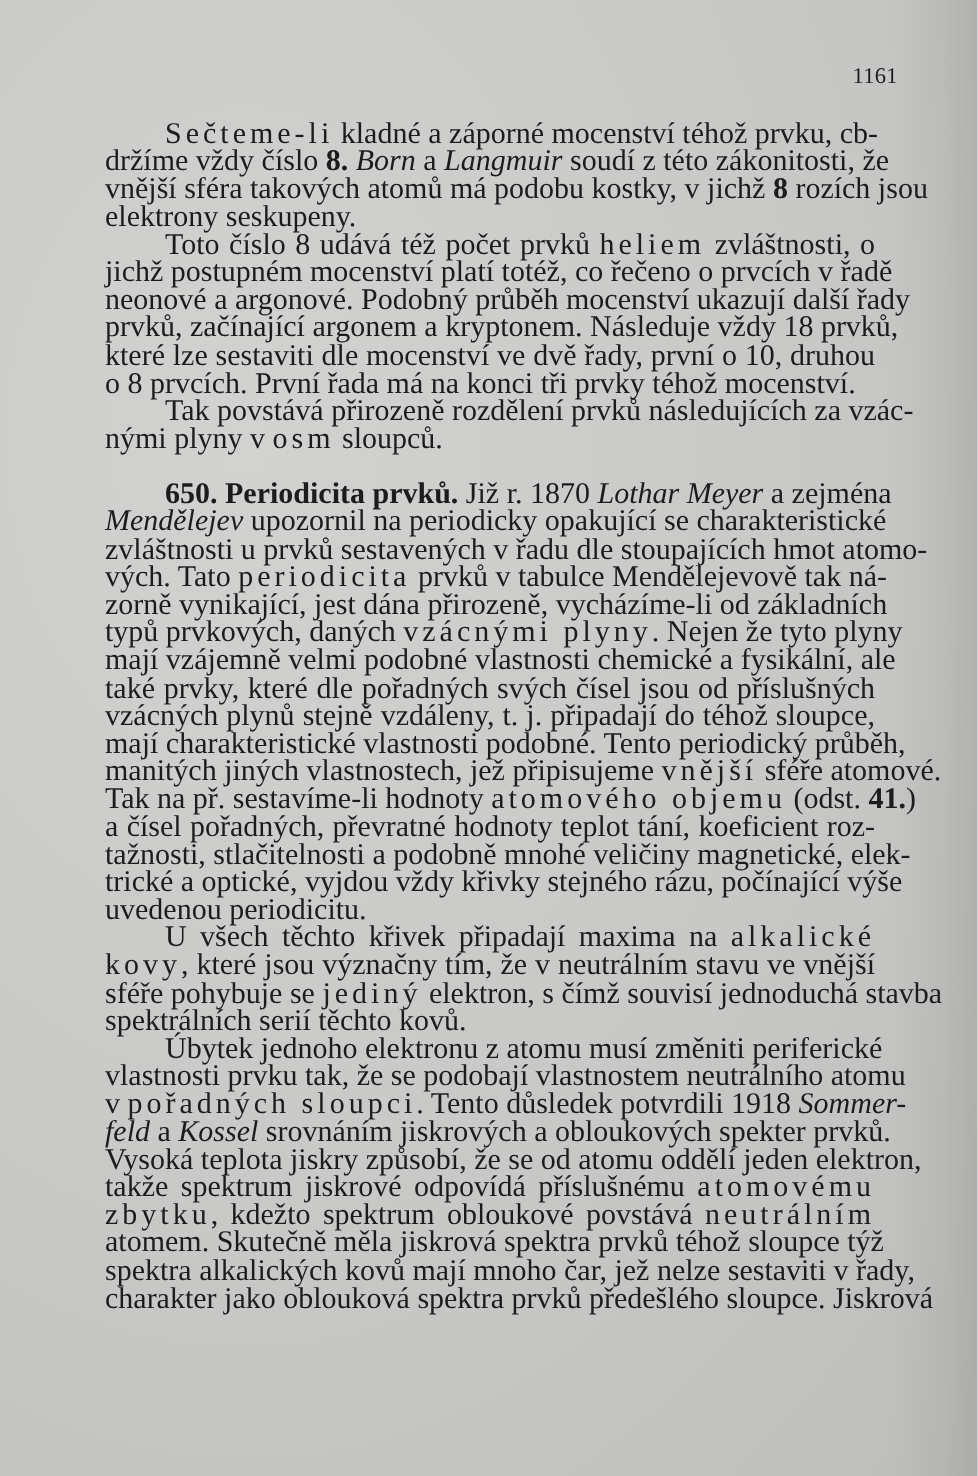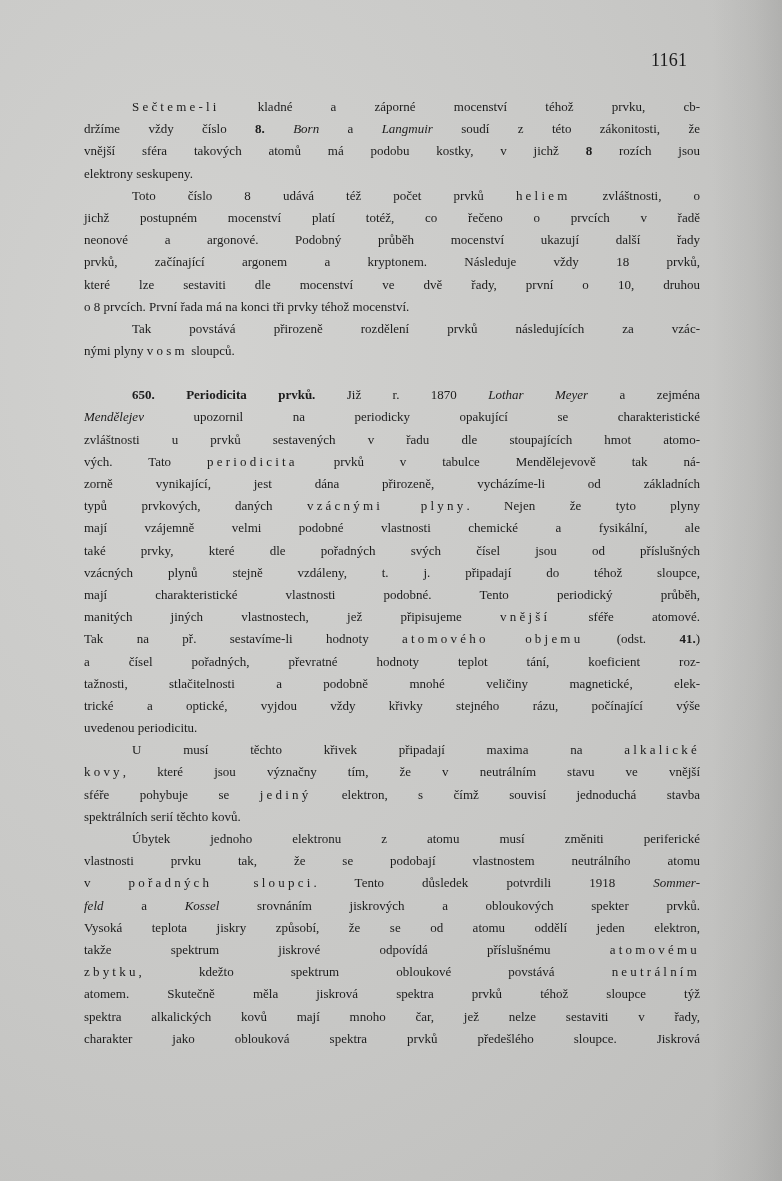--- a/index.html
+++ b/index.html
@@ -13,26 +13,26 @@
   }
   .page {
     position: absolute; left: 0; top: 0; width: 782px; height: 1181px;
   }
   .shade-right {
     position: absolute; right: 0; top: 0; width: 70px; height: 1181px;
     background: linear-gradient(to right, rgba(0,0,0,0) 0%, rgba(80,80,80,0.08) 60%, rgba(60,60,60,0.14) 100%);
     pointer-events: none;
   }
   .page-number {
-    position: absolute; left: 651px; top: 50px;
+    position: absolute; left: 682px; top: 50px;
     font-size: 18px; letter-spacing: 0.2px;
   }
   .text-block {
     position: absolute; left: 84px; top: 96px; width: 616px;
-    font-size: 13px; line-height: 22.2px;
+    font-size: 24px; line-height: 22.2px;
     text-align: justify;
   }
   .line {
     display: block; white-space: nowrap;
     text-align: justify; text-align-last: justify;
     height: 22.2px;
   }
   .line.last { text-align-last: left; }
   .indent { padding-left: 48px; }
   .spaced { letter-spacing: 3.2px; }
@@ -69,21 +69,21 @@
       <span class="line"><span>mají vzájemně velmi podobné vlastnosti chemické a fysikální, ale</span></span>
       <span class="line"><span>také prvky, které dle pořadných svých čísel jsou od příslušných</span></span>
       <span class="line"><span>vzácných plynů stejně vzdáleny, t. j. připadají do téhož sloupce,</span></span>
       <span class="line"><span>mají charakteristické vlastnosti podobné. Tento periodický průběh,</span></span>
       <span class="line"><span>manitých jiných vlastnostech, jež připisujeme </span><span class="spaced">vnější</span><span> sféře atomové.</span></span>
       <span class="line"><span>Tak na př. sestavíme-li hodnoty </span><span class="spaced">atomového objemu</span><span> (odst. </span><span class="b">41.</span><span>)</span></span>
       <span class="line"><span>a čísel pořadných, převratné hodnoty teplot tání, koeficient roz-</span></span>
       <span class="line"><span>tažnosti, stlačitelnosti a podobně mnohé veličiny magnetické, elek-</span></span>
       <span class="line"><span>trické a optické, vyjdou vždy křivky stejného rázu, počínající výše</span></span>
       <span class="line last"><span>uvedenou periodicitu.</span></span>
-      <span class="line indent"><span>U musí těchto křivek připadají maxima na </span><span class="spaced">alkalické</span></span>
+      <span class="line indent"><span>U všech těchto křivek připadají maxima na </span><span class="spaced">alkalické</span></span>
       <span class="line"><span class="spaced">kovy</span><span>, které jsou význačny tím, že v neutrálním stavu ve vnější</span></span>
       <span class="line"><span>sféře pohybuje se </span><span class="spaced">jediný</span><span> elektron, s čímž souvisí jednoduchá stavba</span></span>
       <span class="line last"><span>spektrálních serií těchto kovů.</span></span>
       <span class="line indent"><span>Úbytek jednoho elektronu z atomu musí změniti periferické</span></span>
       <span class="line"><span>vlastnosti prvku tak, že se podobají vlastnostem neutrálního atomu</span></span>
       <span class="line"><span>v </span><span class="spaced">pořadných sloupci</span><span>. Tento důsledek potvrdili 1918 </span><span class="it">Sommer-</span></span>
       <span class="line"><span class="it">feld</span><span> a </span><span class="it">Kossel</span><span> srovnáním jiskrových a obloukových spekter prvků.</span></span>
       <span class="line"><span>Vysoká teplota jiskry způsobí, že se od atomu oddělí jeden elektron,</span></span>
       <span class="line"><span>takže spektrum jiskrové odpovídá příslušnému </span><span class="spaced">atomovému</span></span>
       <span class="line"><span class="spaced">zbytku</span><span>, kdežto spektrum obloukové povstává </span><span class="spaced">neutrálním</span></span>

